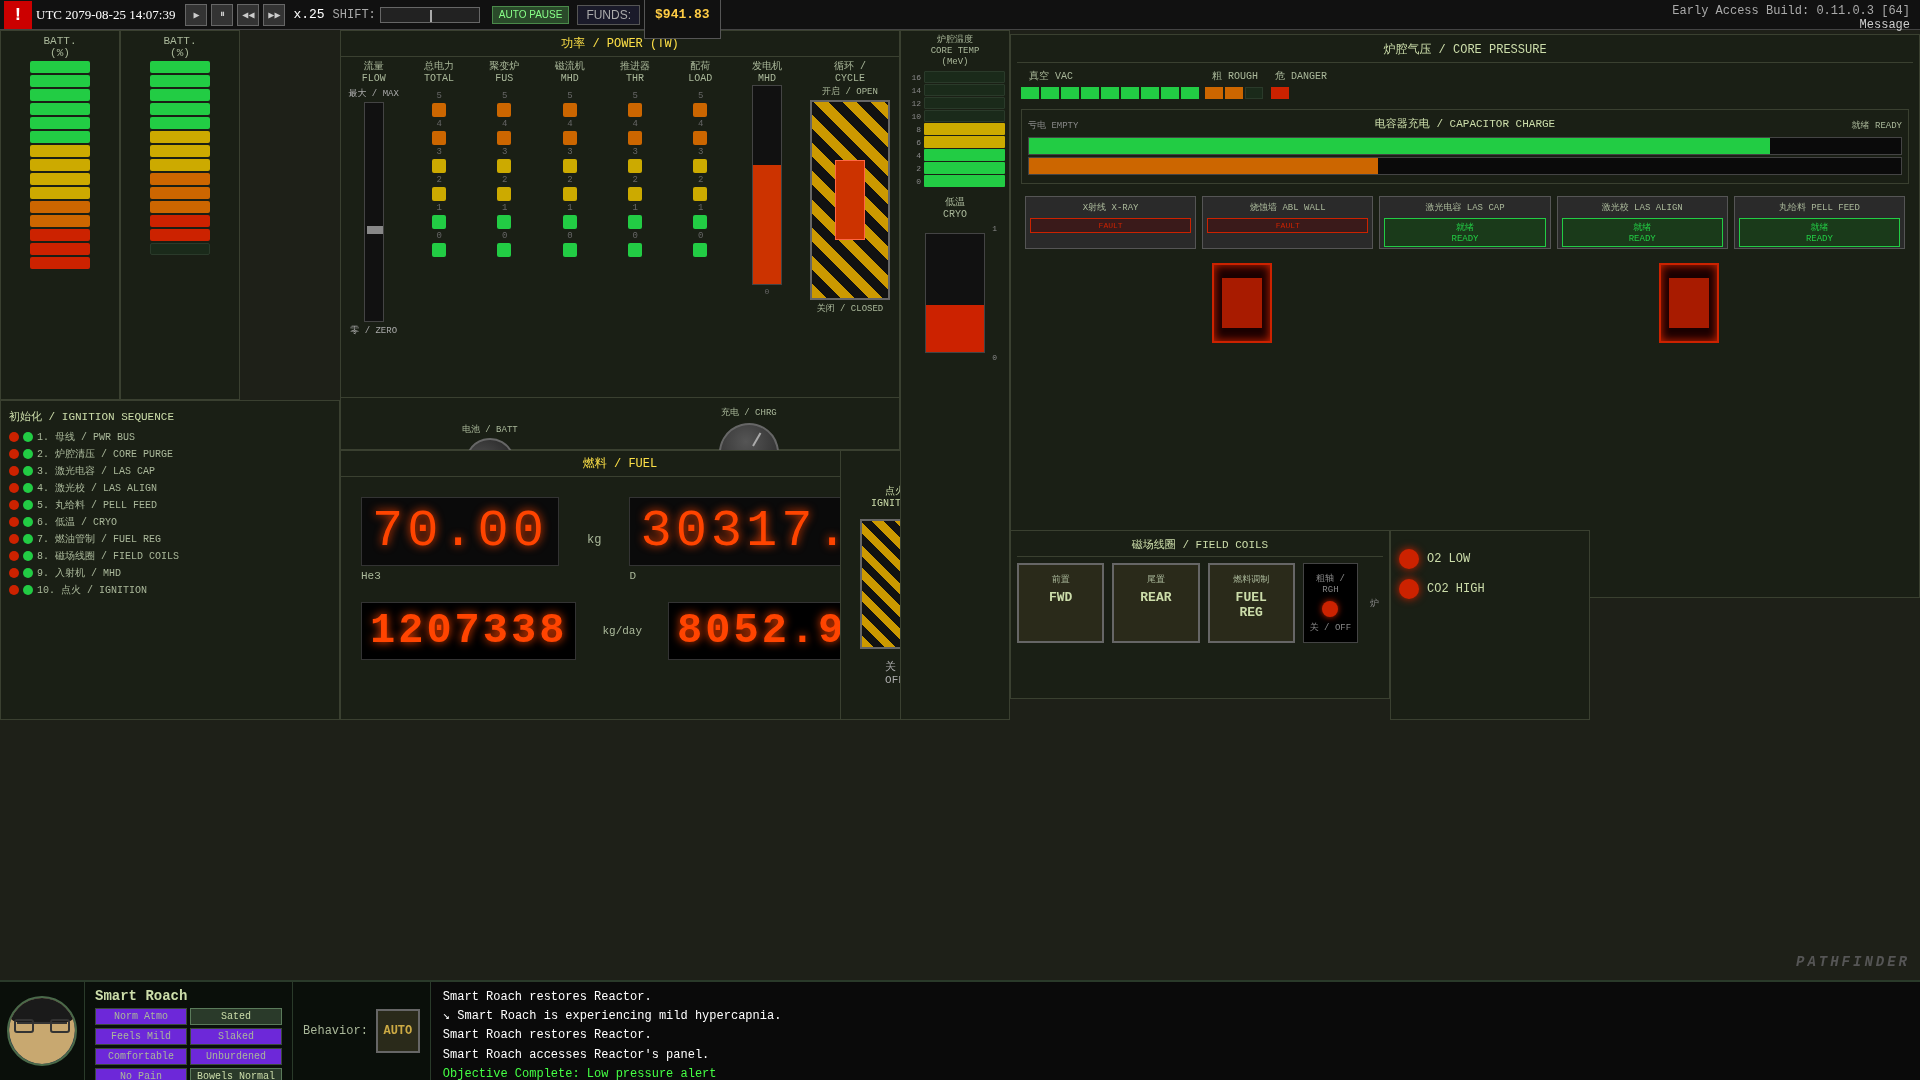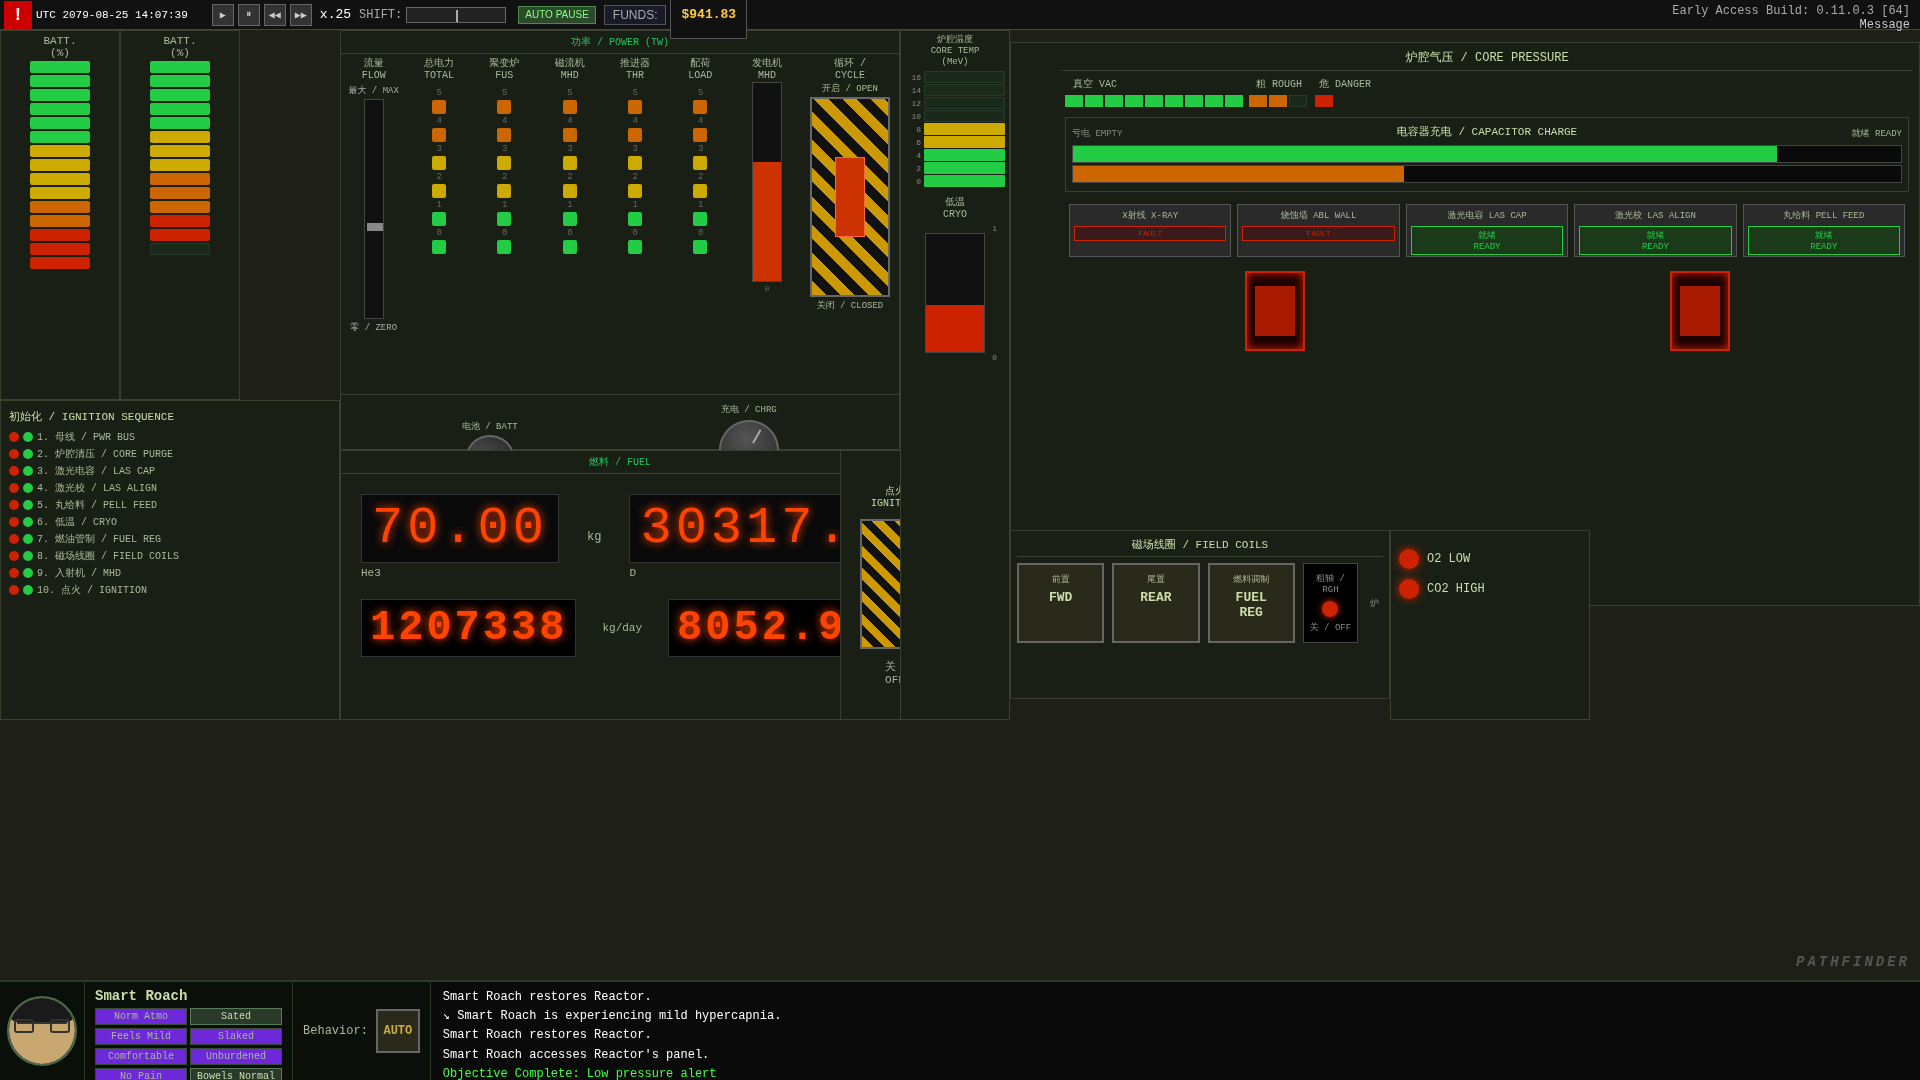--- a/index.html
+++ b/index.html
@@ -25,22 +25,23 @@
     }
     .alert-icon {
       width: 28px; height: 28px;
       background: #cc0000;
       display: flex; align-items: center; justify-content: center;
       font-size: 18px; color: white; font-weight: bold;
       margin: 0 4px;
     }
     .time-display {
       color: #fff;
-      font-size: 11px;
-      margin-right: 24px;
+      font-size: 13px;
+      margin-right: 10px;
+      font-family: Liberation Serif, serif;
     }
     .playback-controls {
       display: flex; gap: 4px; align-items: center; margin-right: 8px;
     }
     .ctrl-btn {
       background: #333; border: 1px solid #666; color: #ccc;
       width: 22px; height: 22px; font-size: 10px; cursor: pointer;
       display: flex; align-items: center; justify-content: center;
     }
     .speed-display {
@@ -110,22 +111,22 @@
 
     
     #center-panel {
       position: absolute;
       top: 0; left: 340px;
       width: 560px; height: 420px;
       background: #1a1f15;
       border: 1px solid #3a4030;
     }
     .section-title {
-      color: #22c55e;
-      font-size: 10px;
+      color: #fde047;
+      font-size: 12px;
       text-align: center;
       padding: 4px;
       border-bottom: 1px solid #3a4030;
     }
 
     
     .power-meters {
       display: flex;
       padding: 4px;
       gap: 8px;
@@ -437,25 +438,24 @@
     .cryo-fill {
       position: absolute;
       bottom: 0; left: 0; right: 0;
       height: 40%;
       background: #cc2200;
     }
 
     
     #right-panel {
       position: absolute;
-      top: 12px; left: 1010px;
+      top: 4px; left: 1010px;
       width: 910px; height: 564px;
       background: #1a1f15;
       border: 1px solid #3a4030;
-      padding-left: 44px;
     }
     .pressure-title {
       color: #ccddaa; font-size: 12px; text-align: center;
       border-bottom: 1px solid #3a4030;
       padding-bottom: 4px;
     }
 
     
     .capacitor-section {
       border: 1px solid #3a4030;

